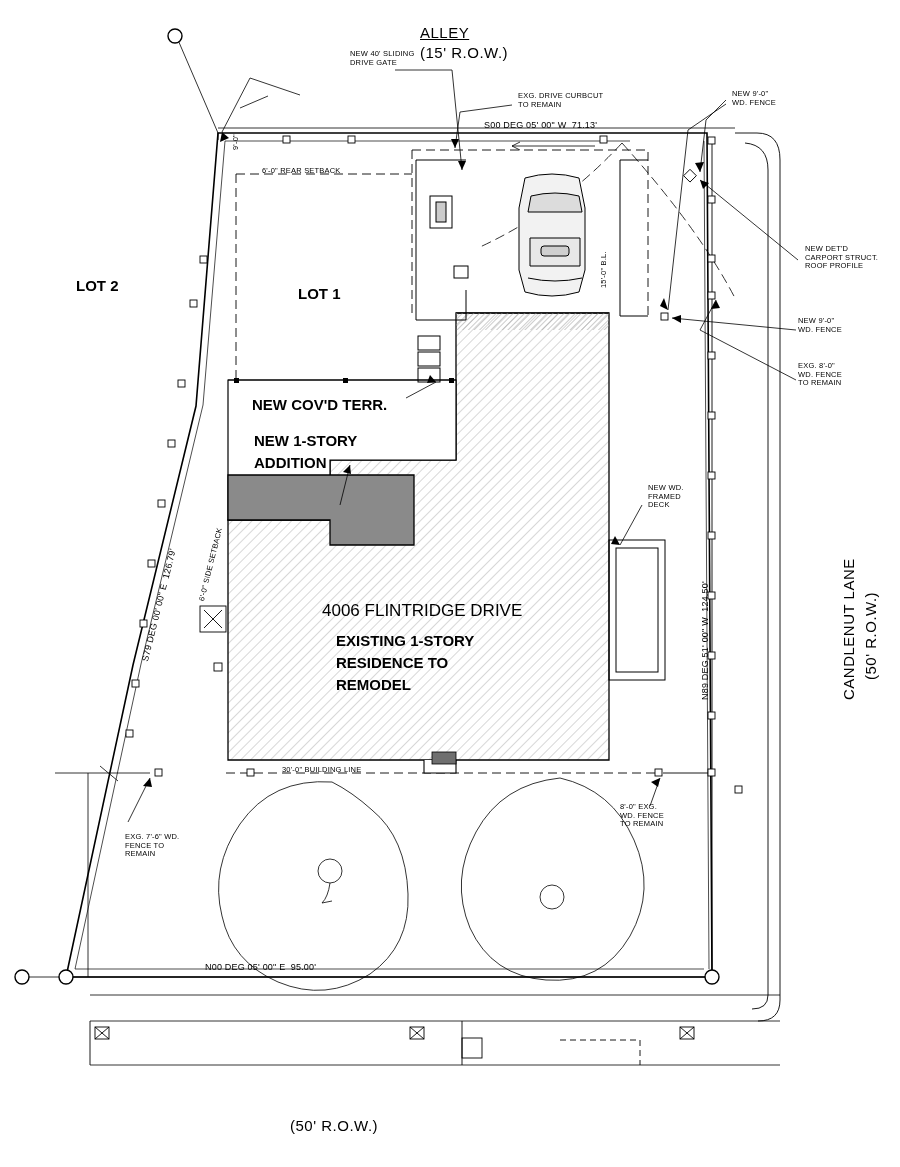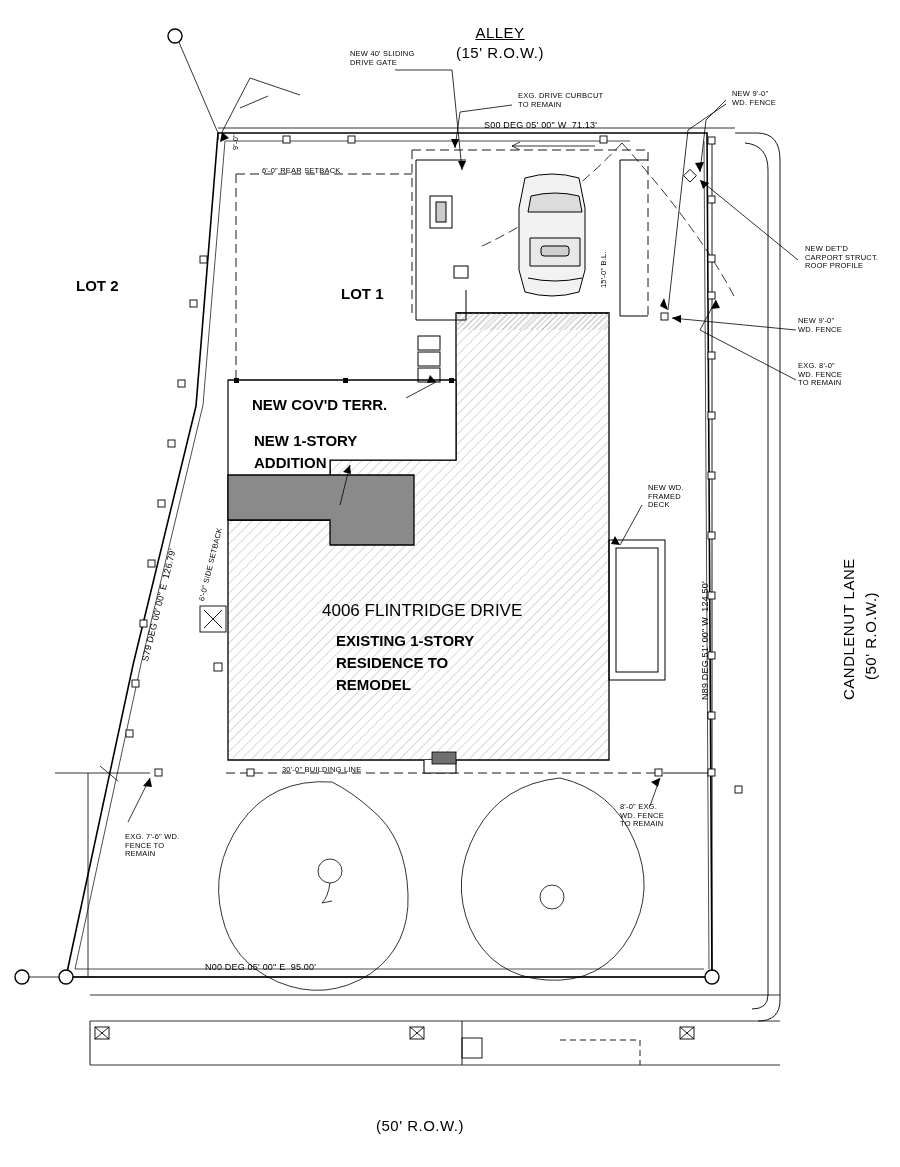--- a/index.html
+++ b/index.html
@@ -30,21 +30,21 @@
     font-family: "Liberation Sans", sans-serif;
     color: #000;
     white-space: pre;
     line-height: 1.15;
   }
   .tiny   { font-size: 7.5px; letter-spacing: 0.2px; }
   .small  { font-size: 9px; letter-spacing: 0.2px; }
   .big    { font-size: 15px; font-weight: bold; }
   .xbig   { font-size: 17px; }
   .road   { font-size: 15px; letter-spacing: 0.5px; }
-  .ctr    { text-align: center; }
+  .ctr    { text-align: left; }
   .und    { text-decoration: underline; }
   .rot90  { transform-origin: 0 0; transform: rotate(-90deg); }
   .rotn   { transform-origin: 0 0; }
 </style>
 </head>
 <body>
 
 <div id="sheet">
 
   <svg class="plan" viewBox="0 0 900 1167">
@@ -272,21 +272,21 @@
 
   <div class="lbl road ctr und" style="left:500px; top:24px; width:160px; margin-left:-80px;">ALLEY</div>
   <div class="lbl road ctr" style="left:500px; top:44px; width:160px; margin-left:-80px;">(15' R.O.W.)</div>
 
   <div class="lbl road ctr" style="left:420px; top:1117px; width:260px; margin-left:-130px;">(50' R.O.W.)</div>
 
   <div class="lbl road rot90" style="left:840px; top:700px;">CANDLENUT LANE</div>
   <div class="lbl road rot90" style="left:862px; top:680px;">(50' R.O.W.)</div>
 
   <div class="lbl big" style="left:76px; top:277px;">LOT 2</div>
-  <div class="lbl big" style="left:298px; top:285px;margin-left:43px;">LOT 1</div>
+  <div class="lbl big" style="left:298px; top:285px;">LOT 1</div>
 
   <div class="lbl xbig" style="left:322px; top:601px;">4006 FLINTRIDGE DRIVE</div>
   <div class="lbl big" style="left:336px; top:632px;text-align:center;">EXISTING 1-STORY</div>
   <div class="lbl big" style="left:336px; top:654px;text-align:center;">RESIDENCE TO</div>
   <div class="lbl big" style="left:336px; top:676px;">REMODEL</div>
 
   <div class="lbl big" style="left:254px; top:432px;">NEW 1-STORY</div>
   <div class="lbl big" style="left:254px; top:454px;">ADDITION</div>
 
   <div class="lbl big" style="left:252px; top:396px;">NEW COV'D TERR.</div>

